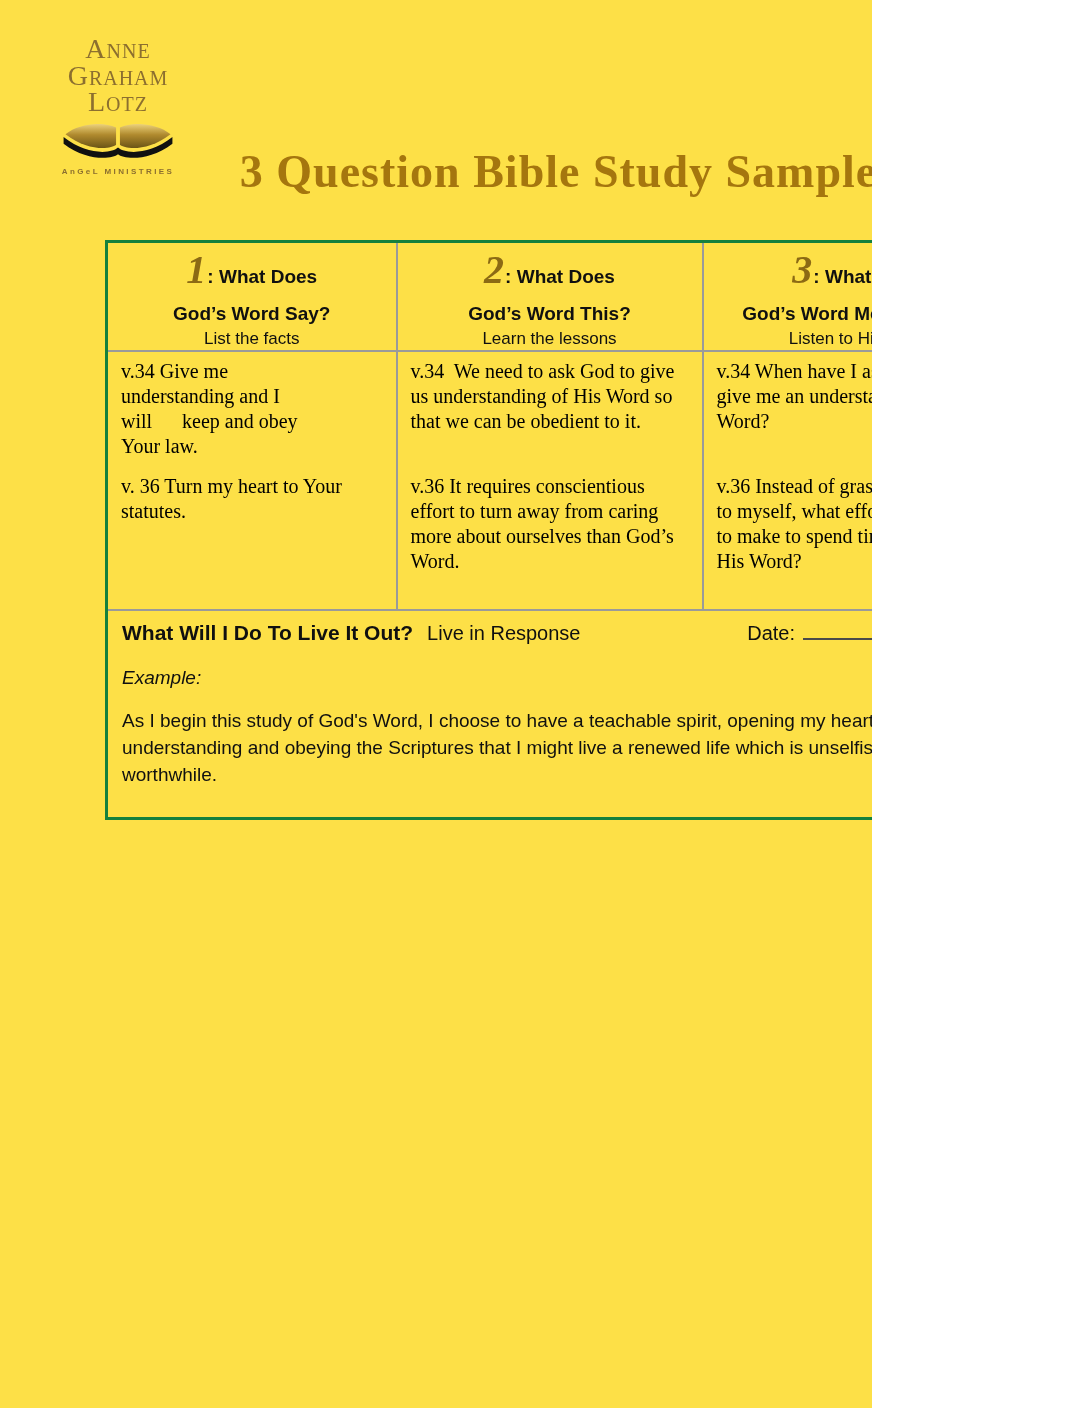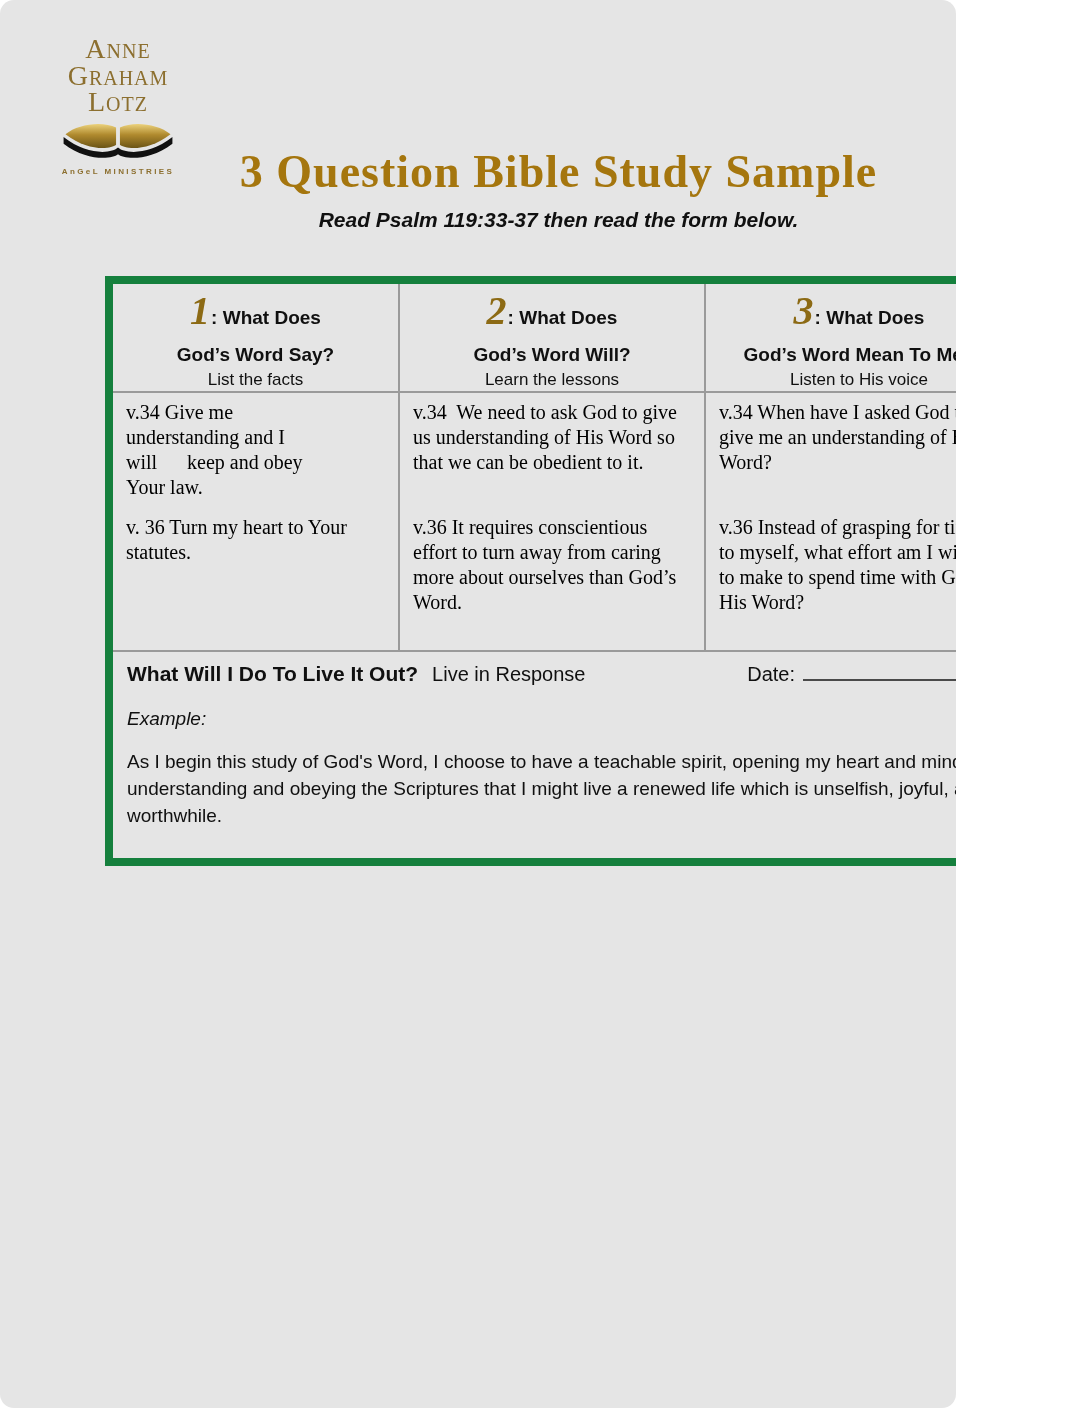--- a/index.html
+++ b/index.html
@@ -1,23 +1,22 @@
 <!DOCTYPE html>
 <html><head>
 <meta charset="utf-8">
 <style>
   html,body { margin:0; padding:0; background:#ffffff; }
   .page {
     position: relative;
-    width: 956px;
+    width: 872px;
     height: 1408px;
-    background: #e5e5e5;
+    background: #fde047;
     font-family: "Liberation Sans", sans-serif;
     overflow: hidden;
-    border-radius: 14px;
   }
   
   .logo {
     position: absolute;
     left: 50px;
     top: 36px;
     width: 136px;
     text-align: center;
     color: #8C6F2F;
   }
@@ -58,21 +57,21 @@
     color: #101010;
   }
   .subtitle1 { margin-top: 12px; }
   .subtitle2 { margin-top: 10px; }
   
   table.study {
     margin-top: 44px;
     border-collapse: collapse;
     table-layout: fixed;
     width: 907px;
-    border: 8px solid #15803d;
+    border: 3px solid #15803d;
   }
   table.study th, table.study td { border: none; vertical-align: top; }
   .sep { border-left: 2px solid #9A9A9A !important; }
   thead th { border-bottom: 2px solid #9A9A9A !important; }
   thead th {
     padding-top: 5px;
     text-align: center;
     font-weight: normal;
   }
   .h-line1 { line-height: 44px; white-space: nowrap; }
@@ -155,38 +154,37 @@
         <path d="M3 20 C28 40 54 37 60 31 C66 37 92 40 117 20 L117 27 C92 46 66 43 60 38 C54 43 28 46 3 27 Z" fill="#111111"></path>
         <path d="M5 17 C28 35 52 33 58 28 L58 10 C44 3 18 6 5 17 Z" fill="url(#gg)"></path>
         <path d="M115 17 C92 35 68 33 62 28 L62 10 C76 3 102 6 115 17 Z" fill="url(#gg)"></path>
       </svg>
     </div>
     <div class="logo-sub">AnGeL MINISTRIES</div>
   </div>
 
   <div class="content">
     <div class="title">3 Question Bible Study Sample</div>
-    <div class="subtitle1">Read Psalm 119:33-37 then read the form below.</div>
 
     <table class="study">
       <colgroup>
           <col style="width:290px">
           <col style="width:306px">
           <col style="width:311px">
         </colgroup>
       <thead>
         <tr>
           <th>
             <div class="h-line1"><span class="h-num">1</span><span class="h-what">: What Does</span></div>
             <div class="h-q">God’s Word Say?</div>
             <div class="h-hint">List the facts</div>
           </th>
           <th class="sep">
             <div class="h-line1"><span class="h-num">2</span><span class="h-what">: What Does</span></div>
-            <div class="h-q">God’s Word Will?</div>
+            <div class="h-q">God’s Word This?</div>
             <div class="h-hint">Learn the lessons</div>
           </th>
           <th class="sep">
             <div class="h-line1"><span class="h-num">3</span><span class="h-what">: What Does</span></div>
             <div class="h-q">God’s Word Mean To Me?</div>
             <div class="h-hint">Listen to His voice</div>
           </th>
         </tr>
       </thead>
       <tbody>

